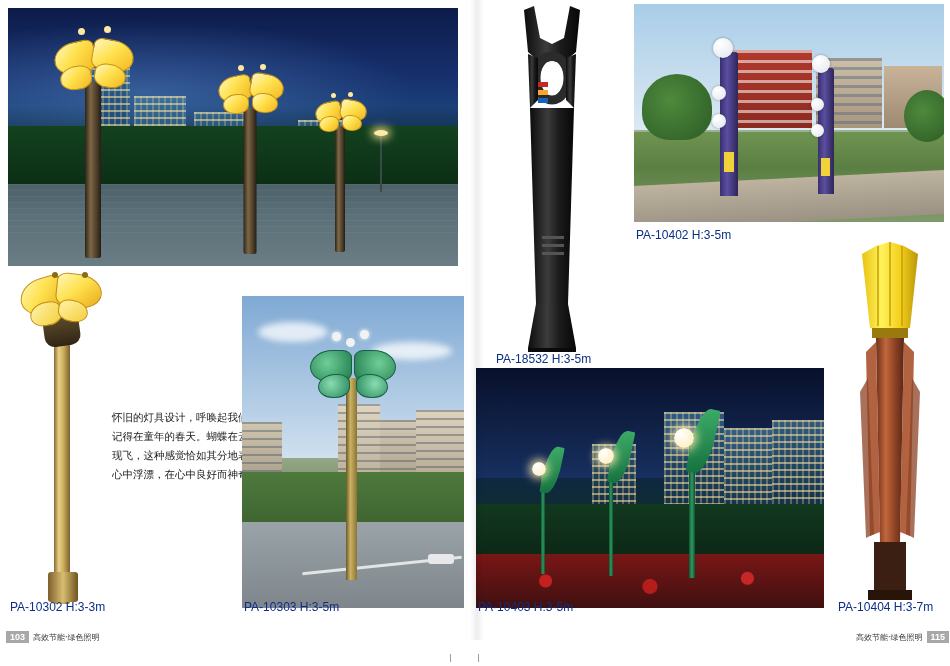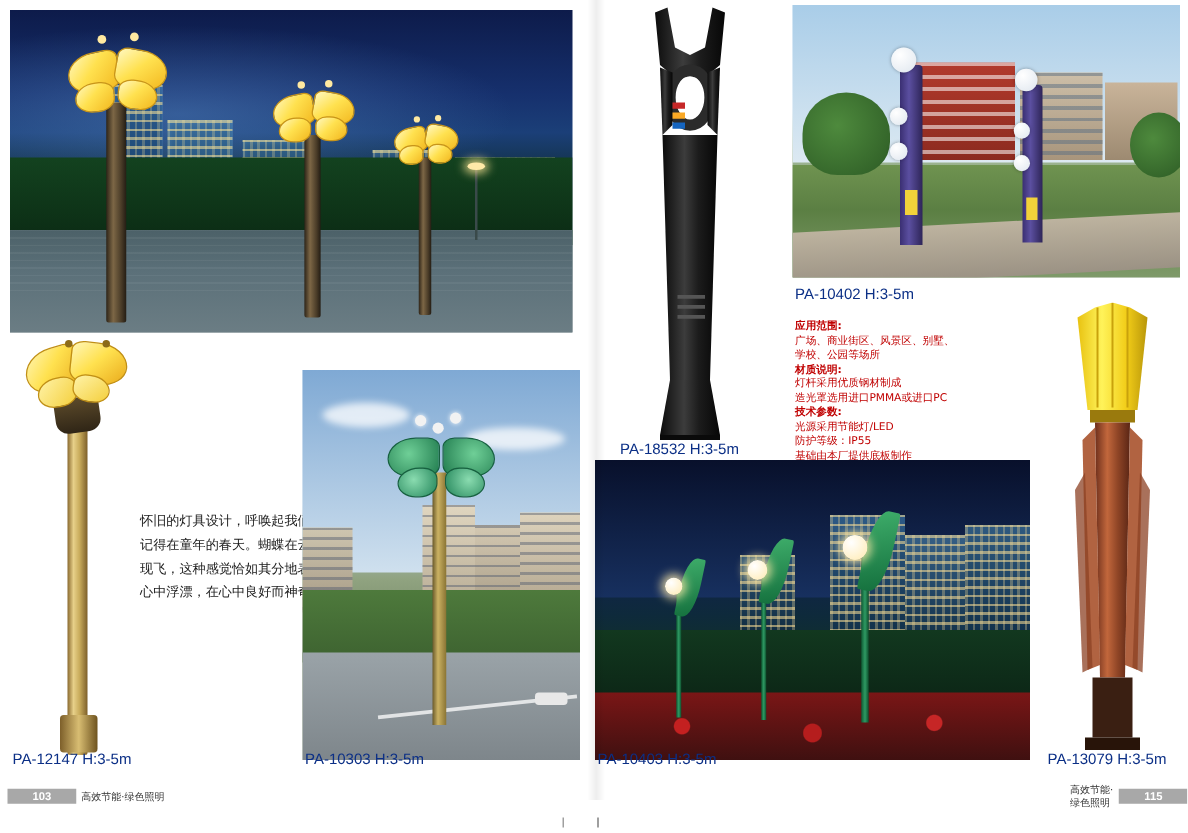--- a/index.html
+++ b/index.html
@@ -197,21 +197,21 @@
     position: absolute;
     bottom: 22px;
     height: 14px;
     display: flex;
     align-items: center;
   }
   .footbar .pgnum {
     background: #a8a8a8;
     color: #ffffff;
     font-size: 9px;
-    padding: 1px 20px;
+    padding: 1px 4px;
     font-weight: bold;
   }
   .footbar .foottxt {
     font-size: 8px;
     color: #333333;
     margin-left: 4px;
     font-family: "DejaVu Sans", sans-serif;
   }
   #foot-left { left: 6px; }
   #foot-right { left: 856px; }
@@ -300,21 +300,21 @@
     <div style="position:absolute; left:40px; top:300px; width:30px; height:30px; background: linear-gradient(to right,#7d5f2a,#d8bd72,#6e531f); border-radius:3px;"></div>
 
     <div style="position:absolute; left:36px; top:46px; width:36px; height:28px; background: linear-gradient(to bottom,#5c4a2a,#2f2516); border-radius:4px 4px 10px 10px; transform: rotate(-8deg);"></div>
     <div style="position:absolute; left:12px; top:6px; width:44px; height:34px; background: linear-gradient(135deg,#fff6b8,#ffe14f 45%,#e9a91a); border:1px solid #c08f16; border-radius:70% 30% 40% 60%; transform: rotate(-16deg);"></div>
     <div style="position:absolute; left:48px; top:2px; width:44px; height:32px; background: linear-gradient(135deg,#fff6b8,#ffe14f 45%,#e9a91a); border:1px solid #c08f16; border-radius:30% 70% 60% 40%; transform: rotate(6deg);"></div>
     <div style="position:absolute; left:22px; top:30px; width:30px; height:22px; background: linear-gradient(135deg,#fff3a8,#f4cf3c); border:1px solid #c08f16; border-radius:60% 40% 50% 50%; transform: rotate(-10deg);"></div>
     <div style="position:absolute; left:50px; top:28px; width:28px; height:20px; background: linear-gradient(135deg,#fff3a8,#f4cf3c); border:1px solid #c08f16; border-radius:40% 60% 50% 50%; transform: rotate(8deg);"></div>
     <div style="position:absolute; left:44px; top:0px; width:6px; height:6px; border-radius:50%; background:#8c6b18;"></div>
     <div style="position:absolute; left:74px; top:0px; width:6px; height:6px; border-radius:50%; background:#8c6b18;"></div>
   </div>
-  <div class="caption" style="left:10px; top:600px;">PA-12147 H:3-5m</div>
+  <div class="caption" style="left:10px; top:600px;">PA-10302 H:3-3m</div>
 
   <div class="desc-cn">怀旧的灯具设计，呼唤起我们的回忆。还记得在童年的春天。蝴蝶在云空中若隐若现飞，这种感觉恰如其分地表达出了照对心中浮漂，在心中良好而神奇的感觉。</div>
 
   <div class="photo" id="ph-10303">
     <div class="sky"></div>
     <div class="cloud" style="left:16px; top:26px; width:70px; height:20px;"></div>
     <div class="cloud" style="left:130px; top:46px; width:80px; height:18px;"></div>
     <div class="b4">
         <div class="wins"></div>
       </div>
@@ -407,32 +407,20 @@
     <div class="bluepost" style="left:184px; top:64px; width:16px; height:126px;">
       <div class="body"></div>
       <div class="ball" style="left:-6px; top:-13px; width:18px; height:18px;"></div>
       <div class="ball" style="left:-7px; top:30px; width:13px; height:13px;"></div>
       <div class="ball" style="left:-7px; top:56px; width:13px; height:13px;"></div>
       <div style="position:absolute; left:3px; top:90px; width:9px; height:18px; background:#f2d23a;"></div>
     </div>
   </div>
   <div class="caption" style="left:636px; top:228px;">PA-10402 H:3-5m</div>
 
-  <div class="spec">
-    <div class="head">应用范围:</div>
-    <div class="line">广场、商业街区、风景区、别墅、</div>
-    <div class="line">学校、公园等场所</div>
-    <div class="head">材质说明:</div>
-    <div class="line">灯杆采用优质钢材制成</div>
-    <div class="line">造光罩选用进口PMMA或进口PC</div>
-    <div class="head">技术参数:</div>
-    <div class="line">光源采用节能灯/LED</div>
-    <div class="line">防护等级：IP55</div>
-    <div class="line">基础由本厂提供底板制作</div>
-  </div>
 
   <div class="photo" id="ph-10403">
     <div class="sky"></div>
     <div class="bld" style="left:188px; top:44px; width:60px; height:96px;">
         <div class="w"></div>
       </div>
     <div class="bld" style="left:248px; top:60px; width:48px; height:80px; background:linear-gradient(to bottom,#355f86,#14334b);">
         <div class="w"></div>
       </div>
     <div class="bld" style="left:296px; top:52px; width:52px; height:88px; background:linear-gradient(to bottom,#2f5a80,#11304a);">
@@ -490,21 +478,21 @@
 
       <path d="M30 110 L40 100 L44 290 L34 294 Z" fill="#a9522c" opacity=".9"></path>
       <path d="M78 110 L68 100 L64 290 L74 294 Z" fill="#a9522c" opacity=".9"></path>
       <path d="M24 150 L32 136 L38 292 L30 296 Z" fill="#8c4224" opacity=".75"></path>
       <path d="M84 150 L76 136 L70 292 L78 296 Z" fill="#8c4224" opacity=".75"></path>
 
       <rect x="38" y="300" width="32" height="48" fill="#3a1f12"></rect>
       <rect x="32" y="348" width="44" height="10" fill="#281409"></rect>
     </svg>
   </div>
-  <div class="caption" style="left:838px; top:600px;">PA-13079 H:3-5m</div>
+  <div class="caption" style="left:838px; top:600px;">PA-10404 H:3-7m</div>
 
   <div class="gutter"></div>
 
   <div class="footbar" id="foot-left">
     <span class="pgnum">103</span>
     <span class="foottxt">高效节能·绿色照明</span>
   </div>
   <div class="footbar" id="foot-right">
     <span class="pgnum">115</span>
     <span class="foottxt">高效节能·绿色照明</span>

